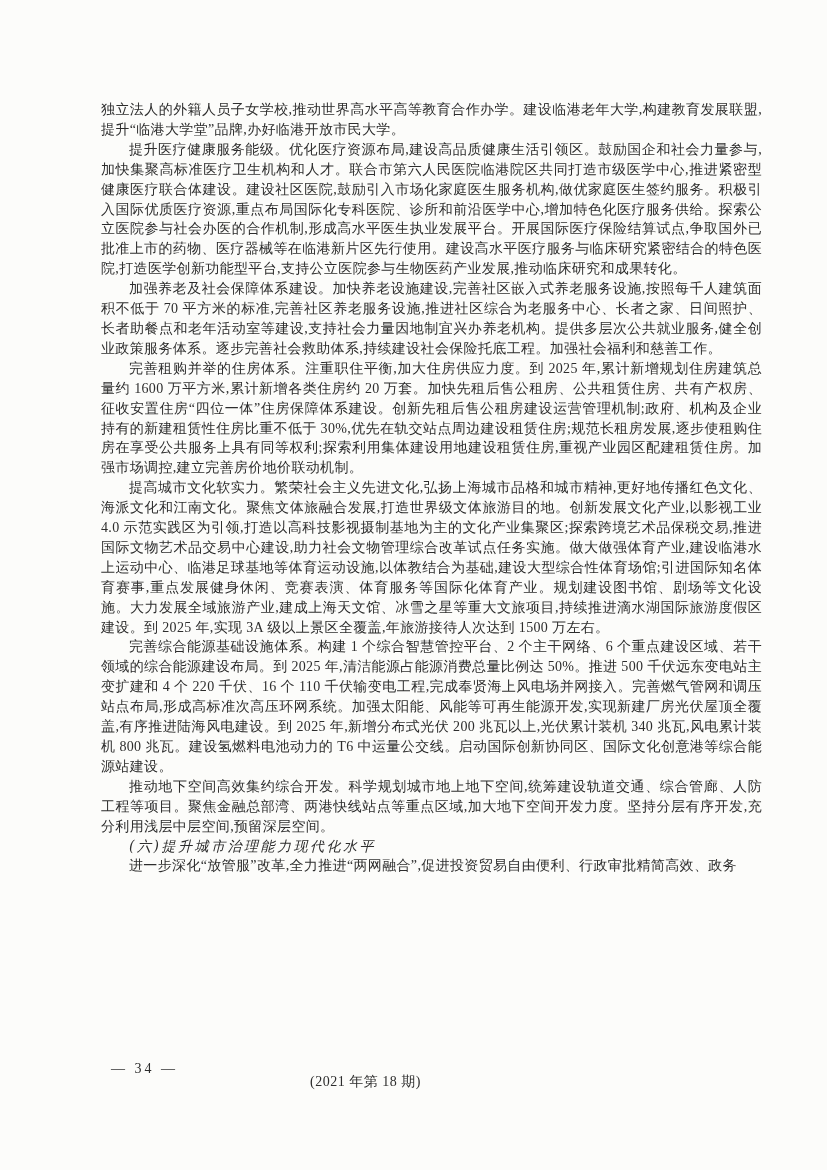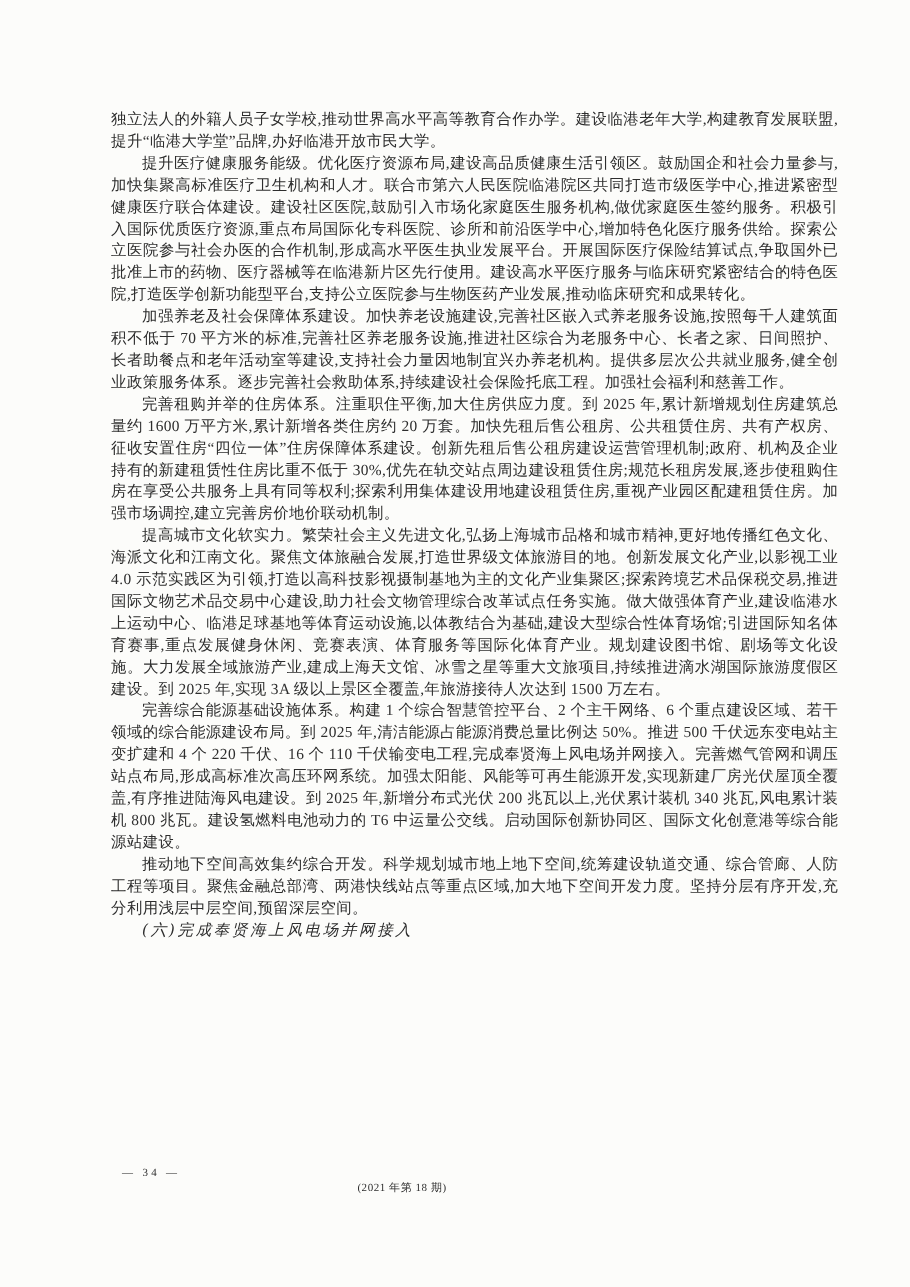--- a/index.html
+++ b/index.html
@@ -41,21 +41,21 @@
     font-style: italic;
     letter-spacing: 2.5px;
     font-family: "DejaVu Serif", "Liberation Serif", serif;
   }
   .footer {
     position: absolute;
     top: 1061px;
     left: 0;
     width: 663px;
     height: 22px;
-    font-size: 10px;
+    font-size: 14px;
     color: #2d2d2d;
     padding-left: 36px;
   }
   .page-num {
     position: absolute;
     left: 95px;
     top: 0;
     letter-spacing: 3px;
   }
   .issue {
@@ -73,21 +73,22 @@
 <div class="page">
 
   <div class="text-block">
     <p class="para noindent">独立法人的外籍人员子女学校,推动世界高水平高等教育合作办学。建设临港老年大学,构建教育发展联盟,提升“临港大学堂”品牌,办好临港开放市民大学。</p>
     <p class="para">提升医疗健康服务能级。优化医疗资源布局,建设高品质健康生活引领区。鼓励国企和社会力量参与,加快集聚高标准医疗卫生机构和人才。联合市第六人民医院临港院区共同打造市级医学中心,推进紧密型健康医疗联合体建设。建设社区医院,鼓励引入市场化家庭医生服务机构,做优家庭医生签约服务。积极引入国际优质医疗资源,重点布局国际化专科医院、诊所和前沿医学中心,增加特色化医疗服务供给。探索公立医院参与社会办医的合作机制,形成高水平医生执业发展平台。开展国际医疗保险结算试点,争取国外已批准上市的药物、医疗器械等在临港新片区先行使用。建设高水平医疗服务与临床研究紧密结合的特色医院,打造医学创新功能型平台,支持公立医院参与生物医药产业发展,推动临床研究和成果转化。</p>
     <p class="para">加强养老及社会保障体系建设。加快养老设施建设,完善社区嵌入式养老服务设施,按照每千人建筑面积不低于 70 平方米的标准,完善社区养老服务设施,推进社区综合为老服务中心、长者之家、日间照护、长者助餐点和老年活动室等建设,支持社会力量因地制宜兴办养老机构。提供多层次公共就业服务,健全创业政策服务体系。逐步完善社会救助体系,持续建设社会保险托底工程。加强社会福利和慈善工作。</p>
     <p class="para">完善租购并举的住房体系。注重职住平衡,加大住房供应力度。到 2025 年,累计新增规划住房建筑总量约 1600 万平方米,累计新增各类住房约 20 万套。加快先租后售公租房、公共租赁住房、共有产权房、征收安置住房“四位一体”住房保障体系建设。创新先租后售公租房建设运营管理机制;政府、机构及企业持有的新建租赁性住房比重不低于 30%,优先在轨交站点周边建设租赁住房;规范长租房发展,逐步使租购住房在享受公共服务上具有同等权利;探索利用集体建设用地建设租赁住房,重视产业园区配建租赁住房。加强市场调控,建立完善房价地价联动机制。</p>
     <p class="para">提高城市文化软实力。繁荣社会主义先进文化,弘扬上海城市品格和城市精神,更好地传播红色文化、海派文化和江南文化。聚焦文体旅融合发展,打造世界级文体旅游目的地。创新发展文化产业,以影视工业 4.0 示范实践区为引领,打造以高科技影视摄制基地为主的文化产业集聚区;探索跨境艺术品保税交易,推进国际文物艺术品交易中心建设,助力社会文物管理综合改革试点任务实施。做大做强体育产业,建设临港水上运动中心、临港足球基地等体育运动设施,以体教结合为基础,建设大型综合性体育场馆;引进国际知名体育赛事,重点发展健身休闲、竞赛表演、体育服务等国际化体育产业。规划建设图书馆、剧场等文化设施。大力发展全域旅游产业,建成上海天文馆、冰雪之星等重大文旅项目,持续推进滴水湖国际旅游度假区建设。到 2025 年,实现 3A 级以上景区全覆盖,年旅游接待人次达到 1500 万左右。</p>
     <p class="para">完善综合能源基础设施体系。构建 1 个综合智慧管控平台、2 个主干网络、6 个重点建设区域、若干领域的综合能源建设布局。到 2025 年,清洁能源占能源消费总量比例达 50%。推进 500 千伏远东变电站主变扩建和 4 个 220 千伏、16 个 110 千伏输变电工程,完成奉贤海上风电场并网接入。完善燃气管网和调压站点布局,形成高标准次高压环网系统。加强太阳能、风能等可再生能源开发,实现新建厂房光伏屋顶全覆盖,有序推进陆海风电建设。到 2025 年,新增分布式光伏 200 兆瓦以上,光伏累计装机 340 兆瓦,风电累计装机 800 兆瓦。建设氢燃料电池动力的 T6 中运量公交线。启动国际创新协同区、国际文化创意港等综合能源站建设。</p>
     <p class="para">推动地下空间高效集约综合开发。科学规划城市地上地下空间,统筹建设轨道交通、综合管廊、人防工程等项目。聚焦金融总部湾、两港快线站点等重点区域,加大地下空间开发力度。坚持分层有序开发,充分利用浅层中层空间,预留深层空间。</p>
-    <p class="para heading">(六)完成奉贤海上风电场并网接入</p>
+    <p class="para heading">(六)提升城市治理能力现代化水平</p>
+    <p class="para">进一步深化“放管服”改革,全力推进“两网融合”,促进投资贸易自由便利、行政审批精简高效、政务</p>
   </div>
 
   <div class="footer">
     <span class="page-num">— 34 —</span>
     <span class="issue">(2021 年第 18 期)</span>
   </div>
 
 </div>
 
 </body></html>

